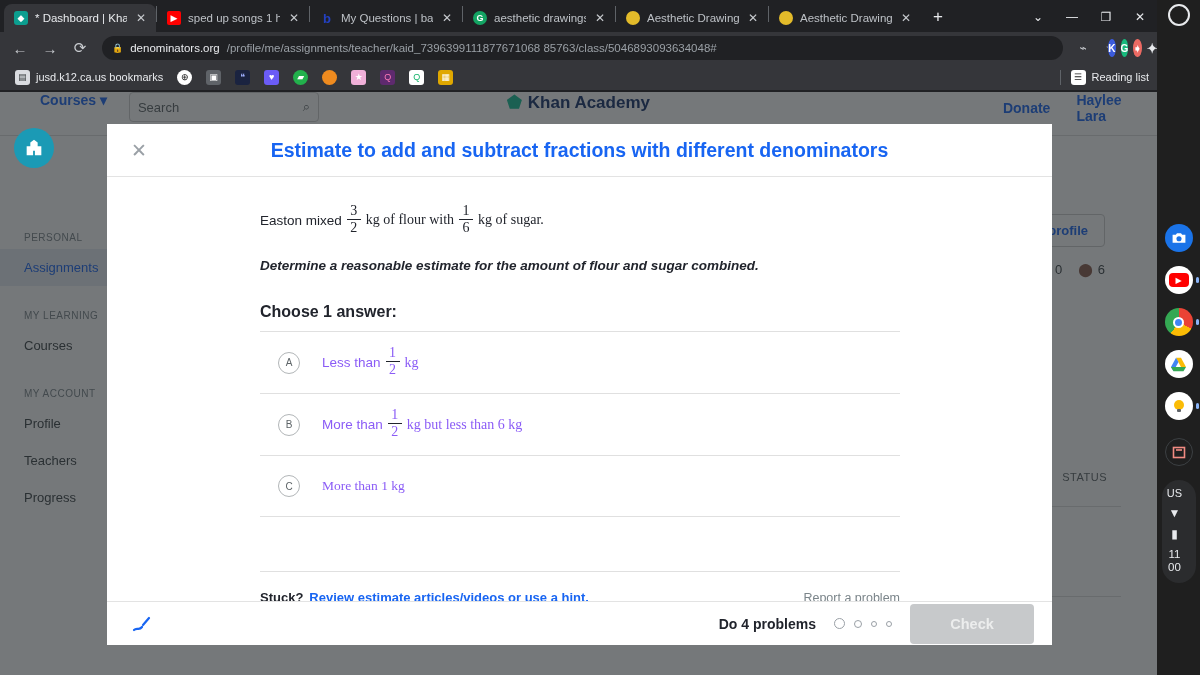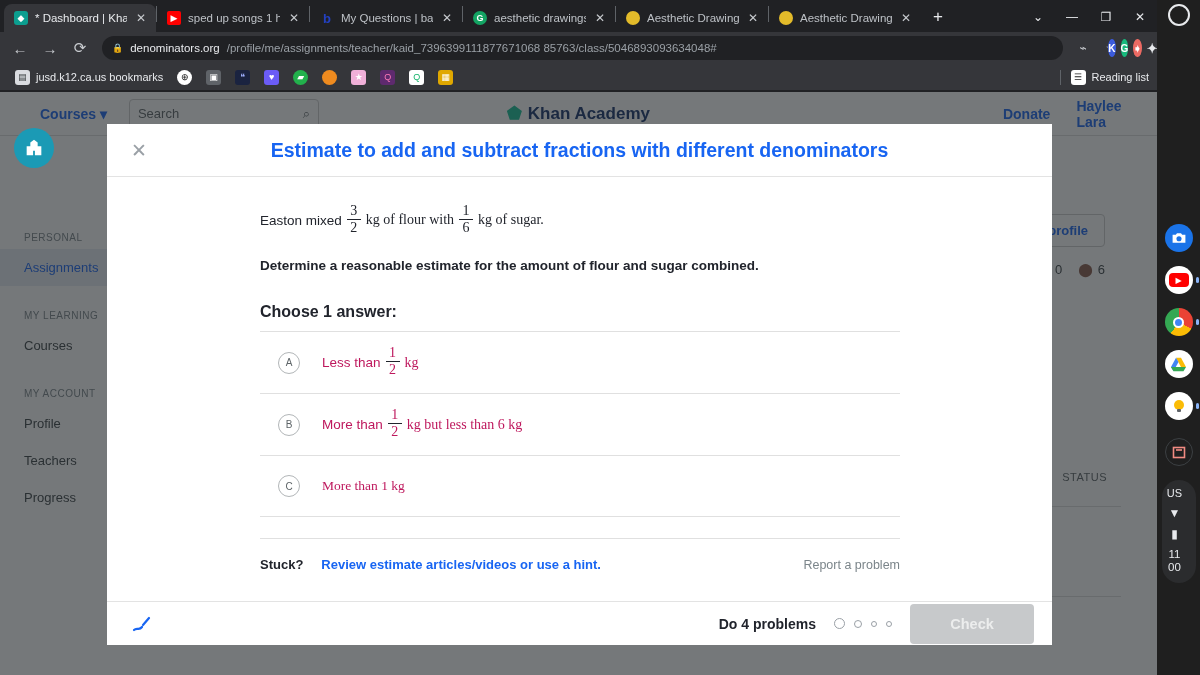--- a/index.html
+++ b/index.html
@@ -47,21 +47,21 @@
   .profpill > div { width:18px; height:18px; border-radius:50%; display:flex; align-items:center; justify-content:center; font-size:10px; font-weight:bold; color:#fff; }
 
   
   .bmbar { height:26px; display:flex; align-items:center; gap:0; padding:0 8px; background:#35363a; font-size:11px; color:#e8eaed; }
   .bm { display:flex; align-items:center; gap:6px; padding:2px 7px; white-space:nowrap; }
   .bmicon { width:15px; height:15px; border-radius:3px; display:flex; align-items:center; justify-content:center; font-size:9px; }
   .readlist { margin-left:auto; display:flex; align-items:center; gap:6px; padding-left:10px; border-left:1px solid #5f6368; }
 
   
   #ka { position:absolute; left:0; top:92px; width:1157px; height:583px; background:#fff; overflow:hidden; }
-  .ka-topbar { height:44px; display:flex; align-items:center; padding:0 20px; border-bottom:1px solid #ddd; background:#fff; position:relative; }
+  .ka-topbar { height:44px; display:flex; align-items:flex-start; padding:0 20px; border-bottom:1px solid #ddd; background:#fff; position:relative; }
   .ka-nav-courses { color:#1865f2; font-weight:bold; font-size:14px; margin-left:20px; }
   .ka-search { margin-left:22px; width:190px; height:30px; border:1px solid #ccc; border-radius:4px; display:flex; align-items:center; padding:0 8px; color:#5c6366; font-size:13px; justify-content:space-between; }
   .ka-logo { position:absolute; left:50%; transform:translateX(-50%); display:flex; align-items:center; gap:6px; color:#14316b; font-weight:bold; font-size:17px; }
   .ka-right { margin-left:auto; display:flex; align-items:center; gap:26px; color:#1865f2; font-weight:bold; font-size:14px; }
   .ka-avatar { width:18px; height:18px; border-radius:50%; background:#2b4a91; margin-left:-18px; margin-top:-14px; }
 
   .ka-body { display:flex; height:539px; }
   .ka-sidebar { width:180px; background:#fff; padding-top:90px; font-size:13px; color:#3b4245; }
   .ka-sec { padding:6px 24px; font-size:10px; letter-spacing:.5px; color:#7b858a; }
   .ka-item { padding:11px 24px; }
@@ -82,36 +82,36 @@
 
   
   #modal { position:absolute; left:107px; top:124px; width:945px; height:521px; background:#fff; z-index:70; display:flex; flex-direction:column; }
   .m-head { height:53px; display:flex; align-items:center; border-bottom:1px solid #e3e3e3; position:relative; }
   .m-close { width:44px; display:flex; align-items:center; justify-content:center; color:#9aa0a6; font-size:19px; margin-left:10px; }
   .m-title { flex:1; text-align:center; color:#1865f2; font-weight:bold; font-size:19.5px; margin-left:-54px; }
   .m-body { flex:1; padding:28px 0 0 0; overflow:hidden; }
   .m-inner { width:640px; margin-left:153px; }
 
   .q-text { font-size:13.5px; color:#21242c; line-height:1.6; display:flex; align-items:center; flex-wrap:wrap; gap:0; }
-  .q-sub { font-size:13.5px; color:#21242c; font-weight:bold; margin-top:22px; }
+  .q-sub { font-size:13.5px; color:#21242c; font-weight:bold; margin-top:22px;font-style:italic; }
   .q-choose { font-size:16px; color:#21242c; font-weight:bold; margin-top:30px; }
 
   .frac { display:inline-flex; flex-direction:column; align-items:center; vertical-align:middle; margin:0 5px; font-family:"Liberation Serif", serif; line-height:1; position:relative; top:-1px; }
   .frac .num { font-size:14px; padding-bottom:1px; }
   .frac .bar { width:14px; height:1.3px; background:#21242c; }
   .frac .den { font-size:14px; padding-top:1px; }
   .serif { font-family:"Liberation Serif", serif; font-size:14px; }
 
   .choices { margin-top:10px; }
   .choice { display:flex; align-items:center; gap:22px; border-top:1px solid #e0e0e0; height:62px; padding-left:18px; }
   .choice:last-child { border-bottom:1px solid #e0e0e0; }
   .bubble { width:22px; height:22px; border-radius:50%; border:1px solid #b2b6b8; display:flex; align-items:center; justify-content:center; font-size:10px; color:#5c6366; flex:0 0 22px; }
-  .ctext { font-size:13.5px; color:#be185d; display:flex; align-items:center; }
-
-  .stuck-row { display:flex; align-items:center; margin-top:21px; padding-top:18px; border-top:1px solid #e0e0e0; font-size:13px;gap:12px; }
+  .ctext { font-size:13.5px; color:#8b5cf6; display:flex; align-items:center; }
+
+  .stuck-row { display:flex; align-items:center; margin-top:54px; padding-top:18px; border-top:1px solid #e0e0e0; font-size:13px; }
   .stuck-lbl { font-weight:bold; color:#21242c; margin-right:6px; }
   .stuck-link { color:#1865f2; font-weight:bold; }
   .report { margin-left:auto; color:#7b858a; font-size:12.5px; }
 
   .m-foot { height:44px; border-top:1px solid #e3e3e3; display:flex; align-items:center; padding:0 18px; }
   .scratch { width:34px; height:30px; display:flex; align-items:center; justify-content:center; color:#1865f2; }
   .foot-right { margin-left:auto; display:flex; align-items:center; gap:18px; }
   .doprob { font-size:14px; font-weight:bold; color:#21242c; }
   .dots { display:flex; align-items:center; gap:9px; }
   .dot { border-radius:50%; border:1.3px solid #9aa0a6; }

